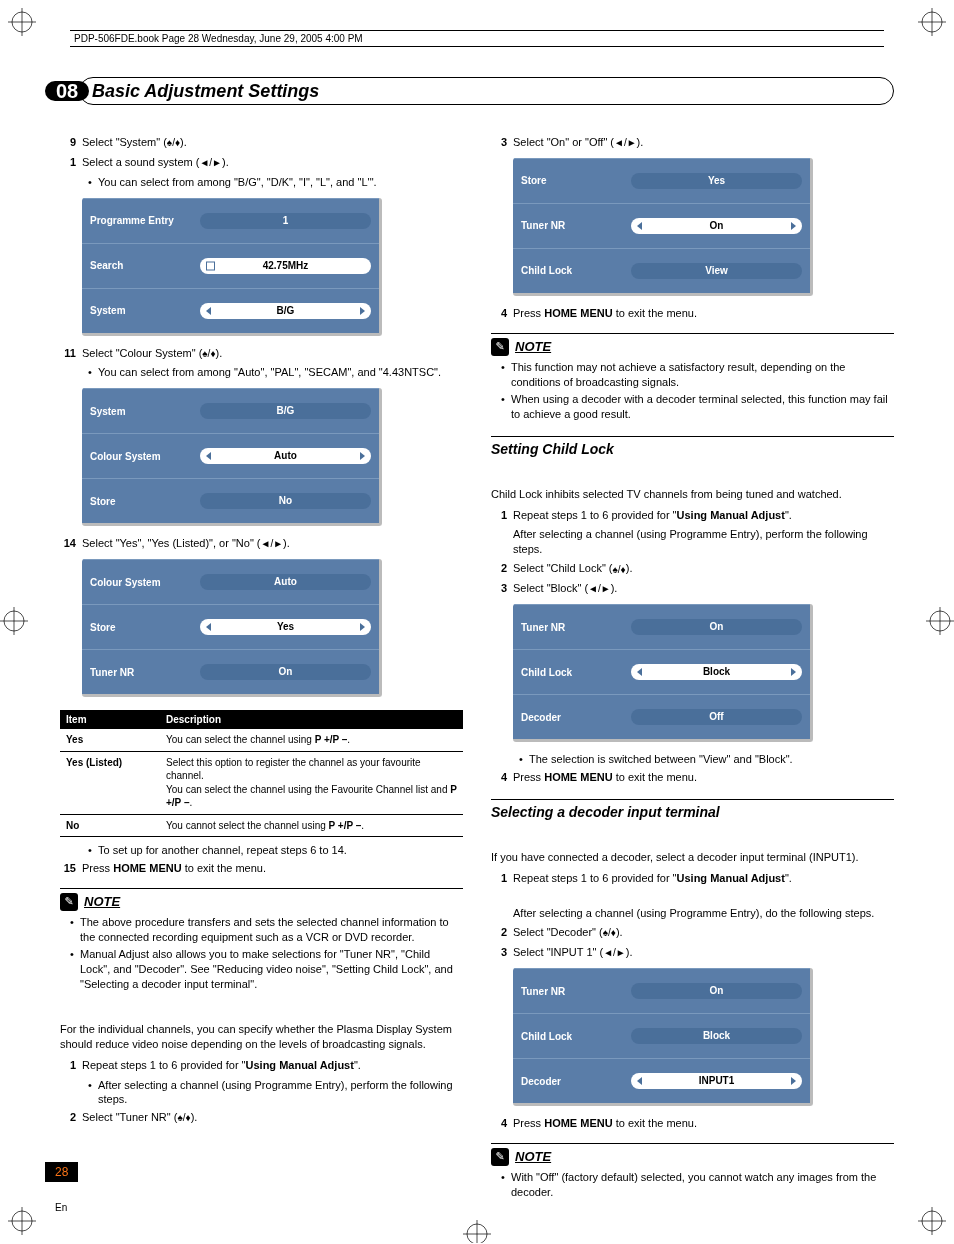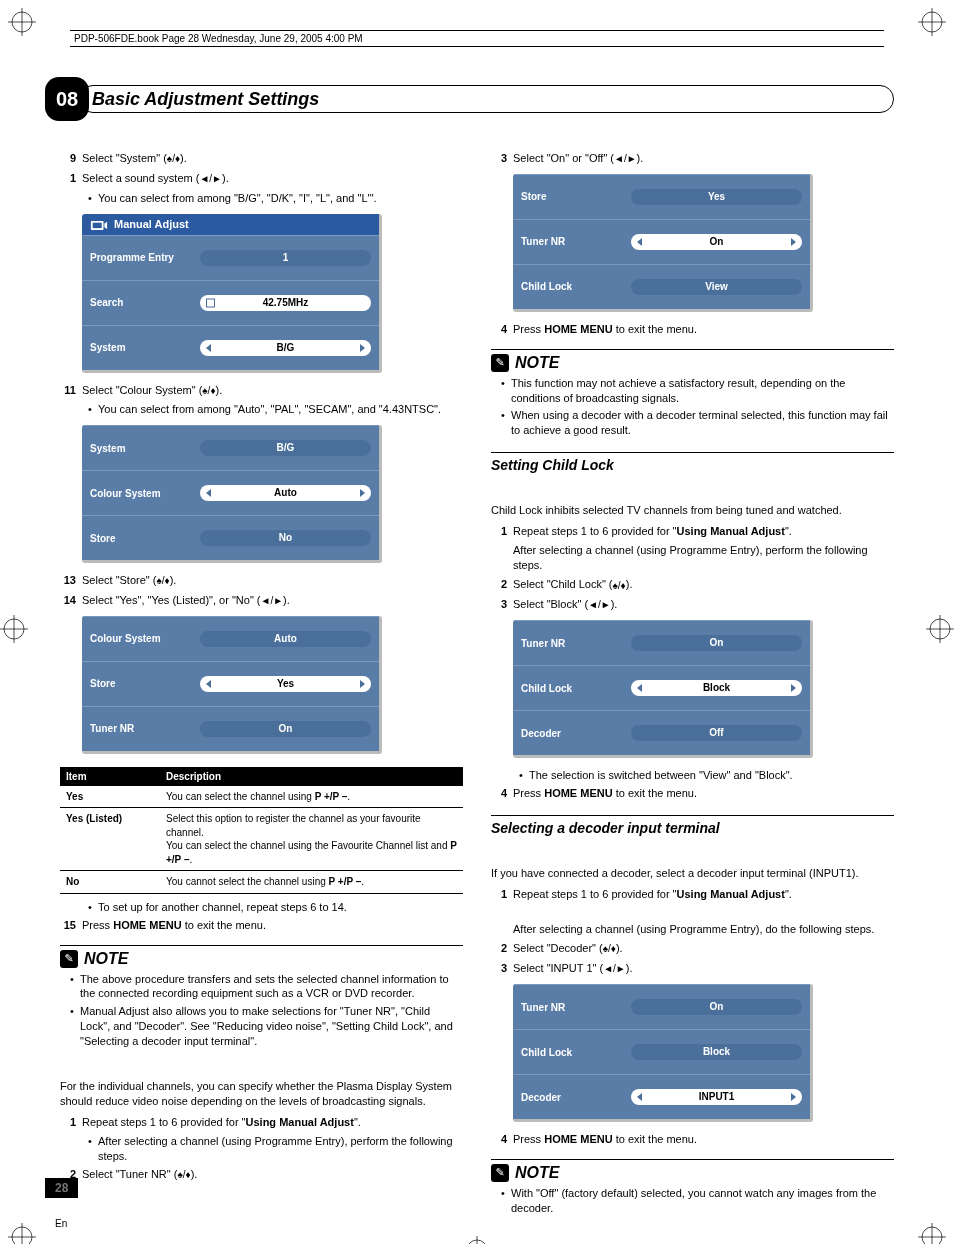--- a/index.html
+++ b/index.html
@@ -21,21 +21,21 @@
   .crop-mid-left { top: 50%; left: 0; transform: translateY(-50%); }
   .crop-mid-right { top: 50%; right: 0; transform: translateY(-50%); }
   .crop-mid-bottom { bottom: -5px; left: 50%; transform: translateX(-50%); }
   .meta-line { font-size: 10px; color: #000; border-top: 0.5px solid #000; border-bottom: 0.5px solid #000; padding: 2px 4px; margin: 0 10px 30px 10px; }
   .chapter-header {
     display: flex; align-items: center; margin-bottom: 30px; margin-left: -15px;
   }
   .chapter-num {
     display: inline-flex; align-items: center; justify-content: center;
     background: #000; color: #fff; font-weight: bold; font-size: 20px;
-    height: 44px; min-width: 44px; border-radius: 14px; padding: 0 10px;
+    height: 20px; min-width: 44px; border-radius: 14px; padding: 0 10px;
   }
   .chapter-title-bar {
     display: flex; align-items: center; margin-left: -10px;
     border: 1.5px solid #000; border-radius: 14px; height: 28px;
     padding: 0 12px; flex: 1;
   }
   .chapter-title {
     font-weight: bold; font-style: italic; font-size: 18px;
   }
   .columns { display: flex; gap: 28px; }
@@ -83,30 +83,30 @@
   }
   .para { line-height: 1.35; margin-bottom: 6px; margin-top: 30px; }
   .note-header {
     display: flex; align-items: center; gap: 6px; margin-top: 12px;
     border-top: 1px solid #000; padding-top: 4px; margin-bottom: 4px;
   }
   .note-icon {
     width: 18px; height: 18px; background: #000; border-radius: 3px;
     display: inline-flex; align-items: center; justify-content: center; color:#fff; font-size:11px;
   }
-  .note-title { font-weight: bold; font-style: italic; font-size: 16px; }
+  .note-title { font-weight: bold; font-style: italic; font-size: 13px; text-decoration: underline; }
   .def-table { width: 100%; margin-top: 13px; border-collapse: collapse; font-size: 10px; }
   .def-table thead th {
     background: #000; color: #fff; text-align: left; padding: 4px 6px; font-weight: bold;
   }
   .def-table tbody td { padding: 4px 6px; border-bottom: 0.5px solid #000; vertical-align: top; line-height: 1.35; }
   .def-table tbody td:first-child { font-weight: bold; width: 100px; }
   b.strong { font-weight: bold; }
   .page-footer { position: absolute; left: 45px; bottom: 30px; }
-  .page-num-box { background: #000; color: #737373; font-weight: bold; padding: 3px 10px; font-size: 12px; }
+  .page-num-box { background: #000; color: #f97316; font-weight: normal; padding: 3px 10px; font-size: 12px; }
   .page-lang { font-size: 10px; margin-top: 20px; padding-left: 10px; }
   .tv-icon { width:18px; height:13px; }
 </style>
 </head>
 <body>
 
 <div class="crop-mark crop-top-left">
     <svg width="28" height="28">
       <circle cx="14" cy="14" r="10" fill="none" stroke="#000" stroke-width="0.7"></circle>
       <line x1="14" y1="0" x2="14" y2="28" stroke="#000" stroke-width="0.7"></line>
@@ -176,28 +176,20 @@
       <div class="step">
           <div class="step-num">1</div>
           <div class="step-body"><span>Select a sound system (</span><span class="arrows">◄/►</span><span>).</span></div>
         </div>
       <div class="bullet" style="margin-left:28px;">
           <div class="bullet-mark">•</div>
           <div class="bullet-body">You can select from among "B/G", "D/K", "I", "L", and "L'".</div>
         </div>
 
       <div class="osd">
-        <div class="osd-title-row">
-            <svg class="tv-icon" viewBox="0 0 20 14">
-              <rect x="1" y="3" width="14" height="10" rx="1" fill="#fff"></rect>
-              <rect x="3" y="5" width="10" height="6" fill="#2b5aa0"></rect>
-              <path d="M16 6 L19 4 L19 12 L16 10 Z" fill="#fff"></path>
-            </svg>
-            <span>Manual Adjust</span>
-          </div>
         <div class="osd-row">
             <div class="osd-label">Programme Entry</div>
             <div class="osd-val blue">1</div>
           </div>
         <div class="osd-row">
             <div class="osd-label">Search</div>
             <div class="osd-val"><span class="sq"></span><span>42.75MHz</span></div>
           </div>
         <div class="osd-row">
             <div class="osd-label">System</div>
@@ -222,24 +214,20 @@
         <div class="osd-row">
             <div class="osd-label">Colour System</div>
             <div class="osd-val"><span class="tri-l"></span><span>Auto</span><span class="tri-r"></span></div>
           </div>
         <div class="osd-row">
             <div class="osd-label">Store</div>
             <div class="osd-val blue">No</div>
           </div>
       </div>
 
-      <div class="step">
-          <div class="step-num">13</div>
-          <div class="step-body"><span>Select "Store" (</span><span class="arrows">♠/♦</span><span>).</span></div>
-        </div>
       <div class="step">
           <div class="step-num">14</div>
           <div class="step-body"><span>Select "Yes", "Yes (Listed)", or "No" (</span><span class="arrows">◄/►</span><span>).</span></div>
         </div>
 
       <div class="osd">
         <div class="osd-row">
             <div class="osd-label">Colour System</div>
             <div class="osd-val blue">Auto</div>
           </div>

